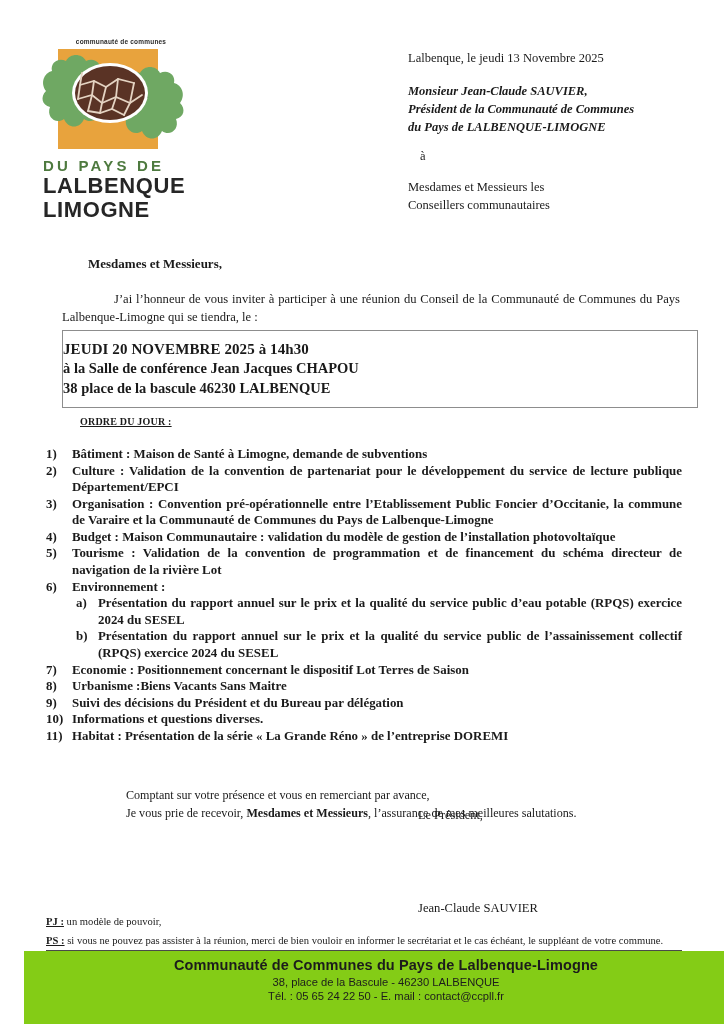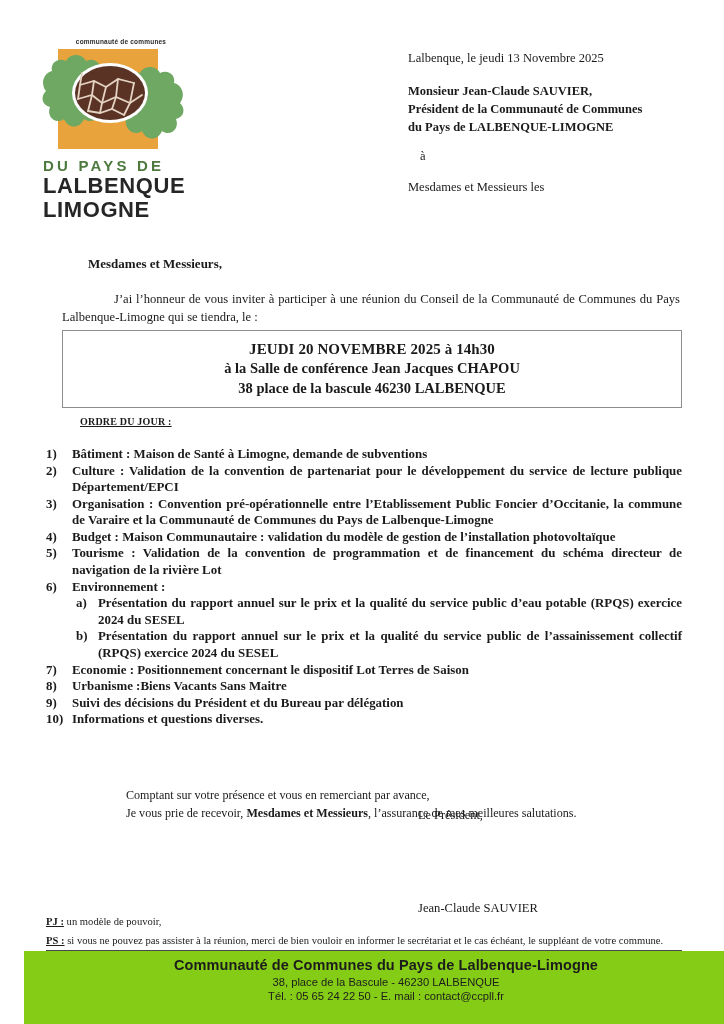--- a/index.html
+++ b/index.html
@@ -69,20 +69,21 @@
     top: 50px;
     width: 290px;
     font-size: 12.5px;
     line-height: 1.42;
   }
   .hdr-date { margin-bottom: 14px; }
   .hdr-addr-bold {
     font-weight: bold;
     line-height: 1.45;
     margin-bottom: 12px;
+    font-style: italic;
   }
   .hdr-a { margin-left: 12px; margin-bottom: 12px; }
   .hdr-dest { line-height: 1.45; }
 
   
   .salutation {
     position: absolute;
     left: 88px;
     top: 256px;
     font-size: 13px;
@@ -99,22 +100,21 @@
   }
   .intro .indent { display: inline-block; width: 52px; }
 
   
   .meeting-box {
     position: absolute;
     left: 62px;
     top: 330px;
     width: 618px;
     border: 1px solid #8d8d8d;
-    padding: 8px 0 9px 0;
-    text-align: center;
+    padding: 8px 16px 9px 0;
     background: #fff;
   }
   .meeting-box div {
     font-weight: bold;
     line-height: 1.34;
   }
   .mb1 { font-size: 15px; letter-spacing: 0.1px; }
   .mb2 { font-size: 14.5px; }
   .mb3 { font-size: 14.5px; }
 
@@ -284,20 +284,21 @@
   <div class="hdr">
     <div class="hdr-date">Lalbenque, le jeudi 13 Novembre 2025</div>
     <div class="hdr-addr-bold">
       <div>Monsieur Jean-Claude SAUVIER,</div>
       <div>Président de la Communauté de Communes</div>
       <div>du Pays de LALBENQUE-LIMOGNE</div>
     </div>
     <div class="hdr-a">à</div>
     <div class="hdr-dest">
       <div>Mesdames et Messieurs les</div>
+      <div>Conseillers communautaires</div>
     </div>
   </div>
 
   <div class="salutation">Mesdames et Messieurs,</div>
   <div class="intro"><span class="indent"></span><span>J’ai l’honneur de vous inviter à participer à une réunion du Conseil de la Communauté de Communes du Pays Lalbenque-Limogne qui se tiendra, le :</span></div>
 
   <div class="meeting-box">
     <div class="mb1">JEUDI 20 NOVEMBRE 2025 à 14h30</div>
     <div class="mb2">à la Salle de conférence Jean Jacques CHAPOU</div>
     <div class="mb3">38 place de la bascule 46230 LALBENQUE</div>
@@ -357,20 +358,24 @@
     <div class="ag-item">
       <span class="ag-num">9)</span>
       <span class="ag-txt">Suivi des décisions du Président et du Bureau par délégation</span>
     </div>
 
     <div class="ag-item">
       <span class="ag-num">10)</span>
       <span class="ag-txt">Informations et questions diverses.</span>
     </div>
 
+    <div class="ag-item">
+      <span class="ag-num">11)</span>
+      <span class="ag-txt">Habitat : Présentation de la série « La Grande Réno » de l’entreprise DOREMI</span>
+    </div>
 
   </div>
 
   <div class="closing">
     <div>Comptant sur votre présence et vous en remerciant par avance,</div>
     <div><span>Je vous prie de recevoir, </span><b>Mesdames et Messieurs</b><span>, l’assurance de mes meilleures salutations.</span></div>
   </div>
 
   <div class="sig-title">Le Président,</div>
   <div class="sig-name">Jean-Claude SAUVIER</div>

